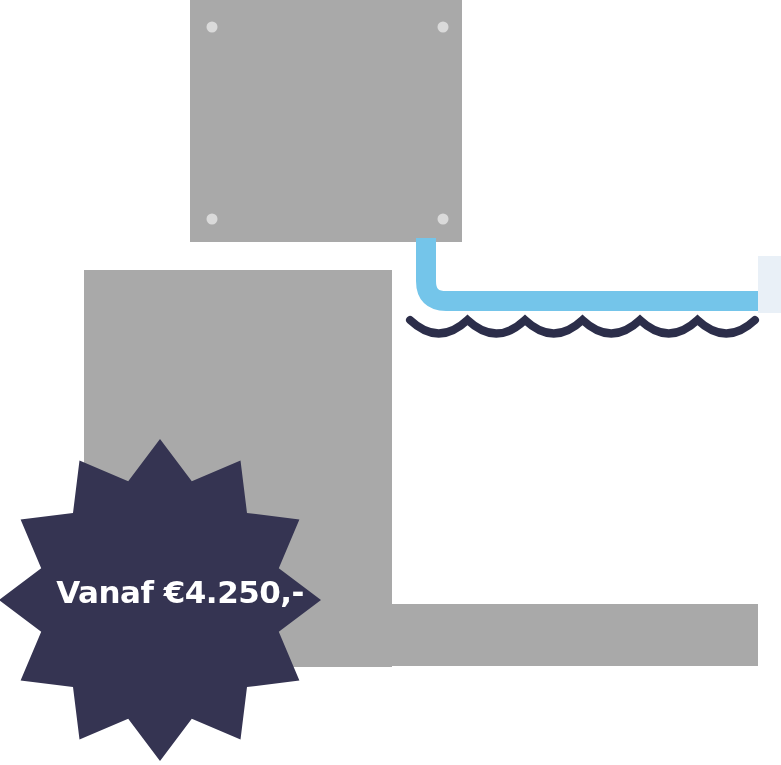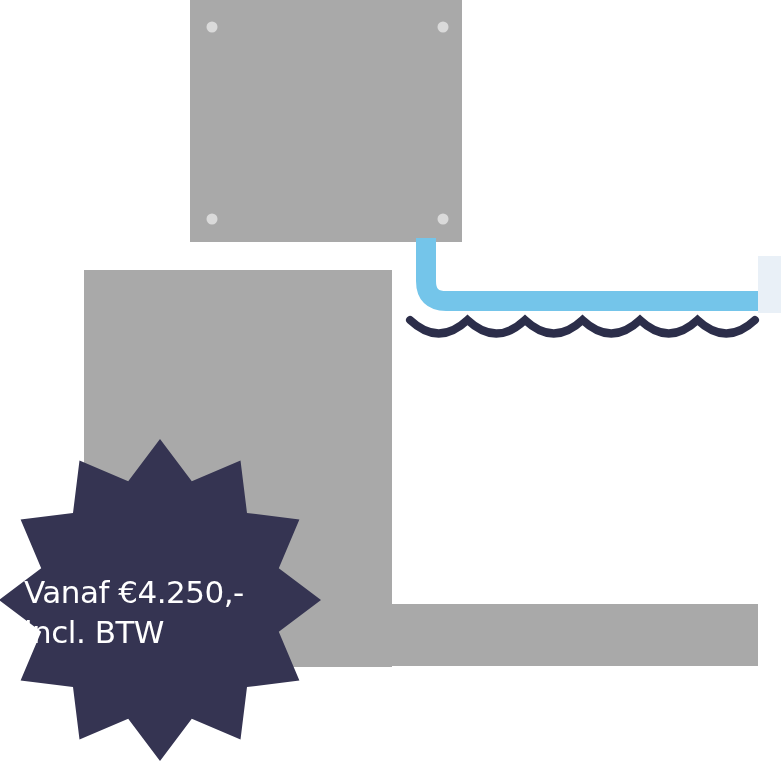--- a/index.html
+++ b/index.html
@@ -21,23 +21,23 @@
     top: 0;
     width: 781px;
     height: 765px;
     display: block;
   }
   .price-badge-text {
     position: absolute;
     left: 24px;
     top: 572px;
     width: 280px;
-    text-align: left;
+    text-align: right;
     color: #ffffff;
-    font-weight: 400;
+    font-weight: 700;
     font-size: 31px;
     line-height: 40px;
     letter-spacing: -0.5px;
     white-space: nowrap;
   }
   .price-badge-text span {
     display: block;
   }
 </style>
 </head>
@@ -62,16 +62,15 @@
 
     <rect x="758" y="256" width="23" height="57" fill="#e9f0f7"></rect>
 
     <path d="M 410 320 Q 438.75 347 467.5 320 Q 496.25 347 525 320 Q 553.75 347 582.5 320 Q 611.25 347 640 320 Q 668.75 347 697.5 320 Q 726.25 347 755 320" fill="none" stroke-width="8" stroke-linecap="round" stroke="#2c2e4a"></path>
 
     <polygon points="160,439 191.8,481.2 240.5,460.6 247,513 299.4,519.5 278.8,568.2 321,600 278.8,631.8 299.4,680.5 247,687 240.5,739.4 191.8,718.8 160,761 128.2,718.8 79.5,739.4 73,687 20.6,680.5 41.2,631.8 -1,600 41.2,568.2 20.6,519.5 73,513 79.5,460.6 128.2,481.2" fill="#353452"></polygon>
   </svg>
 
   <div class="price-badge-text">
     <span>Vanaf €4.250,-</span>
-    <span>incl. BTW</span>
   </div>
 
 </div>
 
 </body></html>

